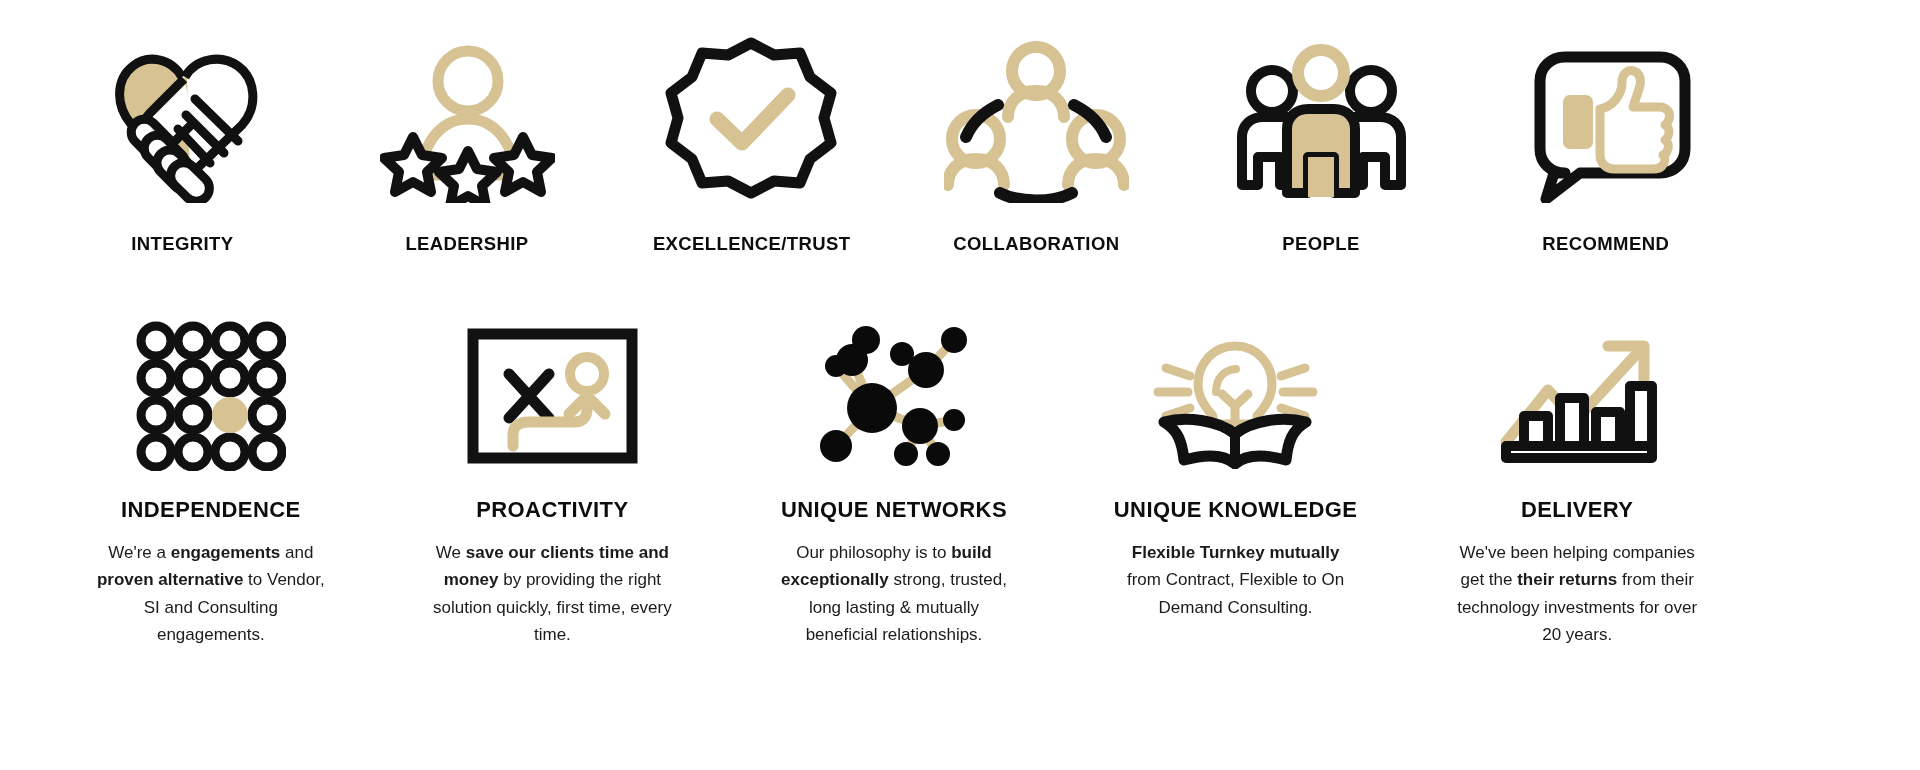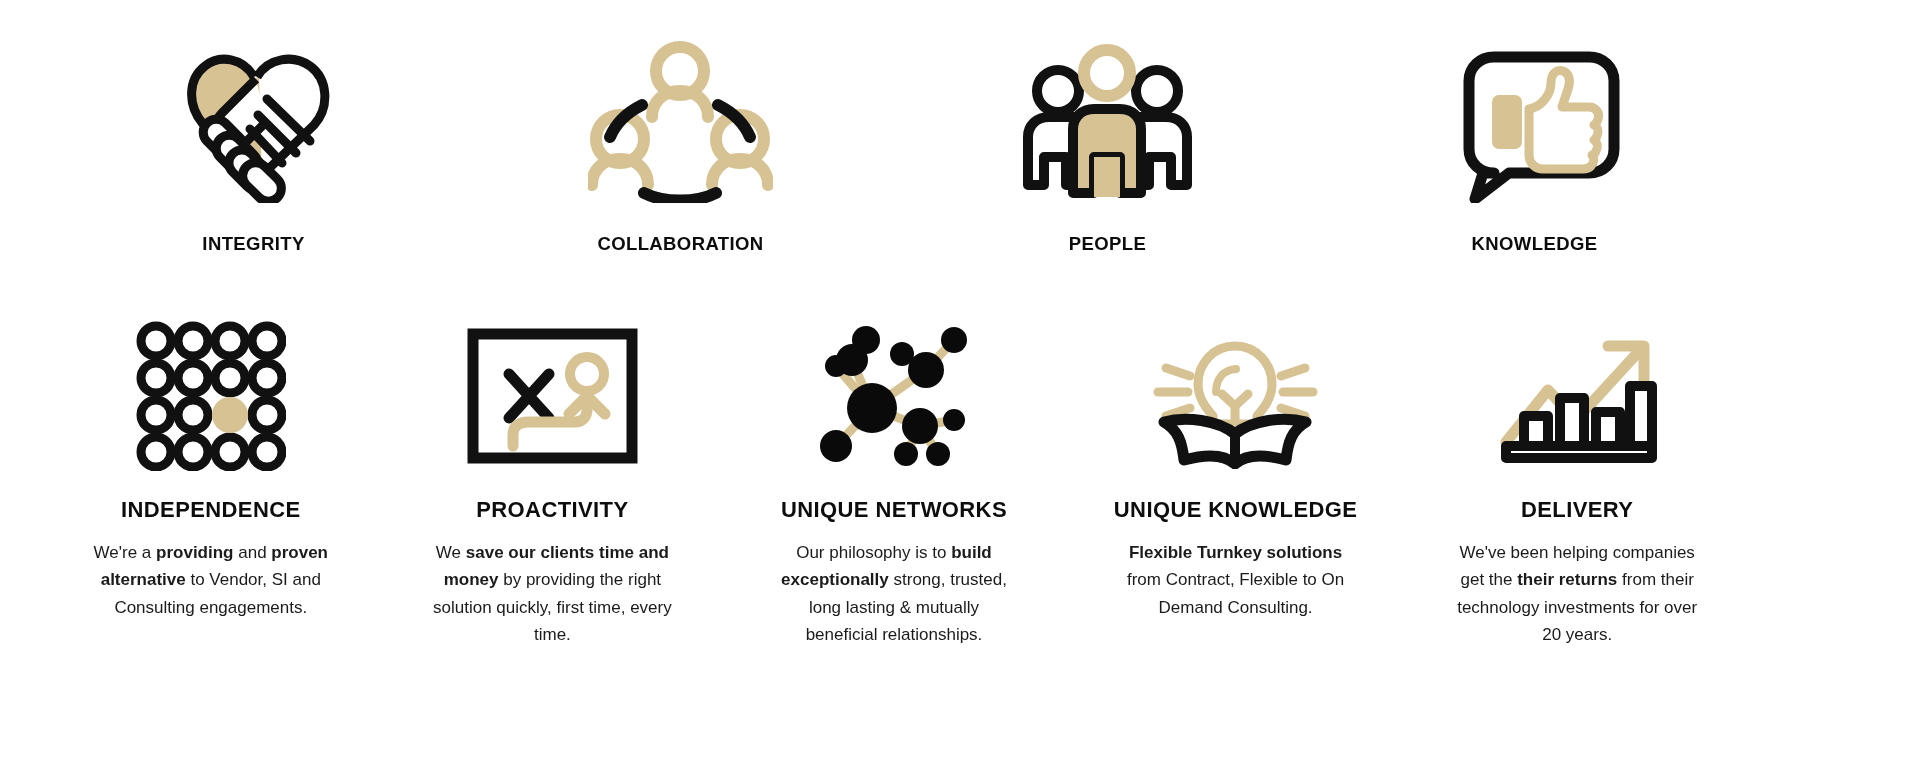--- a/index.html
+++ b/index.html
@@ -88,21 +88,43 @@
           <path d="M86 96 L118 130" fill="none" stroke="#111111" stroke-width="9" stroke-linecap="round"></path>
           <rect x="36" y="94" width="48" height="26" rx="13" transform="rotate(45 60 107)" fill="#ffffff" stroke="#111111" stroke-width="9"></rect>
           <rect x="49" y="110" width="48" height="26" rx="13" transform="rotate(45 73 123)" fill="#ffffff" stroke="#111111" stroke-width="9"></rect>
           <rect x="62" y="124" width="46" height="26" rx="13" transform="rotate(45 85 137)" fill="#ffffff" stroke="#111111" stroke-width="9"></rect>
           <rect x="76" y="136" width="44" height="26" rx="13" transform="rotate(45 98 149)" fill="#ffffff" stroke="#111111" stroke-width="9"></rect>
         </svg>
       </div>
       <div class="cap">INTEGRITY</div>
     </div>
 
-
+    <div class="cell">
+      <div class="icon-wrap">
+        <svg width="175" height="170" viewBox="0 0 175 170">
+          <circle cx="88" cy="48" r="30" fill="none" stroke="#d6c292" stroke-width="11"></circle>
+          <path d="M42 142 C42 108 63 86 88 86 C113 86 134 108 134 142 Z" fill="none" stroke="#d6c292" stroke-width="11" stroke-linejoin="round"></path>
+          <path d="M33 104 L42 122 L62 125 L47 139 L51 159 L33 149 L15 159 L19 139 L4 125 L24 122 Z" fill="#ffffff" stroke="#111111" stroke-width="10" stroke-linejoin="round"></path>
+          <path d="M143 104 L152 122 L172 125 L157 139 L161 159 L143 149 L125 159 L129 139 L114 125 L134 122 Z" fill="#ffffff" stroke="#111111" stroke-width="10" stroke-linejoin="round"></path>
+          <path d="M88 118 L97 136 L117 139 L102 153 L106 173 L88 163 L70 173 L74 153 L59 139 L79 136 Z" fill="#ffffff" stroke="#111111" stroke-width="10" stroke-linejoin="round"></path>
+        </svg>
+      </div>
+      <div class="cap">LEADERSHIP</div>
+    </div>
+
+    <div class="cell">
+      <div class="icon-wrap">
+        <svg width="175" height="170" viewBox="0 0 175 170">
+          <path d="M87 10 L110 22 L136 20 L146 44 L167 60 L160 85 L167 110 L146 126 L136 150
+                   L110 148 L87 160 L64 148 L38 150 L28 126 L7 110 L14 85 L7 60 L28 44 L38 20 L64 22 Z" fill="#ffffff" stroke="#111111" stroke-width="11" stroke-linejoin="round"></path>
+          <path d="M53 86 L78 110 L124 62" fill="none" stroke="#d6c292" stroke-width="15" stroke-linecap="round" stroke-linejoin="round"></path>
+        </svg>
+      </div>
+      <div class="cap">EXCELLENCE/TRUST</div>
+    </div>
 
     <div class="cell">
       <div class="icon-wrap">
         <svg width="185" height="170" viewBox="0 0 185 170">
           <circle cx="92" cy="38" r="24" fill="none" stroke="#d6c292" stroke-width="12"></circle>
           <path d="M64 84 C64 68 76 58 92 58 C108 58 120 68 120 84" fill="none" stroke="#d6c292" stroke-width="12" stroke-linecap="round"></path>
           <circle cx="32" cy="106" r="24" fill="none" stroke="#d6c292" stroke-width="12"></circle>
           <path d="M4 152 C4 136 16 126 32 126 C48 126 60 136 60 152" fill="none" stroke="#d6c292" stroke-width="12" stroke-linecap="round"></path>
           <circle cx="152" cy="106" r="24" fill="none" stroke="#d6c292" stroke-width="12"></circle>
           <path d="M124 152 C124 136 136 126 152 126 C168 126 180 136 180 152" fill="none" stroke="#d6c292" stroke-width="12" stroke-linecap="round"></path>
@@ -137,21 +159,21 @@
                    C33 140 22 130 22 116 Z" fill="#ffffff" stroke="#111111" stroke-width="11" stroke-linejoin="round"></path>
           <rect x="45" y="62" width="30" height="54" rx="7" fill="#d6c292"></rect>
           <path d="M82 116 L82 76 C94 74 104 62 104 50 C104 40 110 36 116 38
                    C122 40 124 47 121 56 L115 74 L142 74 C149 74 153 80 151 86
                    C150 90 147 92 147 92 C151 94 152 99 150 103 C149 106 147 107 147 107
                    C151 110 151 115 149 118 C148 121 145 122 145 122
                    C148 125 147 130 144 133 C142 135 139 136 136 136 L96 136
                    C88 136 82 130 82 122 Z" fill="none" stroke="#d6c292" stroke-width="9" stroke-linejoin="round"></path>
         </svg>
       </div>
-      <div class="cap">KNOWLEDGE</div>
+      <div class="cap">RECOMMEND</div>
     </div>
 
   </div>
 
   <div class="row row-bottom">
 
     <div class="cell">
       <div class="icon-wrap">
         <svg width="150" height="150" viewBox="0 0 150 150">
           <g fill="none" stroke="#111111" stroke-width="9">
@@ -168,21 +190,21 @@
             <circle cx="131" cy="94" r="15"></circle>
             <circle cx="20" cy="131" r="15"></circle>
               <circle cx="57" cy="131" r="15"></circle>
             <circle cx="94" cy="131" r="15"></circle>
               <circle cx="131" cy="131" r="15"></circle>
           </g>
           <circle cx="94" cy="94" r="18" fill="#d6c292"></circle>
         </svg>
       </div>
       <div class="cap">INDEPENDENCE</div>
-      <div class="desc"><span>We're a </span><b>providing</b><span> and </span><b>proven alternative</b><span> to Vendor, SI and Consulting engagements.</span></div>
+      <div class="desc"><span>We're a </span><b>engagements</b><span> and </span><b>proven alternative</b><span> to Vendor, SI and Consulting engagements.</span></div>
     </div>
 
     <div class="cell">
       <div class="icon-wrap">
         <svg width="175" height="140" viewBox="0 0 175 140">
           <rect x="8" y="8" width="159" height="124" fill="#ffffff" stroke="#111111" stroke-width="11"></rect>
           <path d="M44 48 L84 92 M84 48 L44 92" fill="none" stroke="#111111" stroke-width="11" stroke-linecap="round"></path>
           <circle cx="122" cy="48" r="17" fill="none" stroke="#d6c292" stroke-width="10"></circle>
           <path d="M48 120 L48 108 C48 100 55 96 63 96 L110 96 C118 96 122 90 122 84 L122 72" fill="none" stroke="#d6c292" stroke-width="11" stroke-linecap="round" stroke-linejoin="round"></path>
           <path d="M104 88 L122 70 L140 88" fill="none" stroke="#d6c292" stroke-width="11" stroke-linecap="round" stroke-linejoin="round"></path>
@@ -244,21 +266,21 @@
                    C116 84 124 74 124 60 C124 39 108 22 87 22 Z" fill="none" stroke="#d6c292" stroke-width="9" stroke-linejoin="round"></path>
           <path d="M68 68 C68 54 76 46 88 45" fill="none" stroke="#d6c292" stroke-width="8" stroke-linecap="round"></path>
           <path d="M87 104 L87 82 M87 82 L74 70 M87 82 L100 70" fill="none" stroke="#d6c292" stroke-width="9" stroke-linecap="round"></path>
           <path d="M87 110 C70 96 38 92 16 98 C30 106 34 118 36 136
                    C58 130 76 130 87 140 C98 130 116 130 138 136
                    C140 118 144 106 158 98 C136 92 104 96 87 110 Z" fill="#ffffff" stroke="#111111" stroke-width="11" stroke-linejoin="round"></path>
           <path d="M87 112 L87 140" fill="none" stroke="#111111" stroke-width="10"></path>
         </svg>
       </div>
       <div class="cap">UNIQUE KNOWLEDGE</div>
-      <div class="desc"><b>Flexible Turnkey solutions</b><span> from Contract, Flexible to On Demand Consulting.</span></div>
+      <div class="desc"><b>Flexible Turnkey mutually</b><span> from Contract, Flexible to On Demand Consulting.</span></div>
     </div>
 
     <div class="cell">
       <div class="icon-wrap">
         <svg width="175" height="145" viewBox="0 0 175 145">
           <path d="M16 118 L58 66 L86 96 L152 24" fill="none" stroke="#d6c292" stroke-width="11" stroke-linecap="round" stroke-linejoin="round"></path>
           <path d="M118 22 L154 22 L154 58" fill="none" stroke="#d6c292" stroke-width="11" stroke-linecap="round" stroke-linejoin="round"></path>
           <g fill="#ffffff" stroke="#111111" stroke-width="10" stroke-linejoin="round">
             <rect x="34" y="92" width="24" height="30"></rect>
             <rect x="70" y="74" width="24" height="48"></rect>

